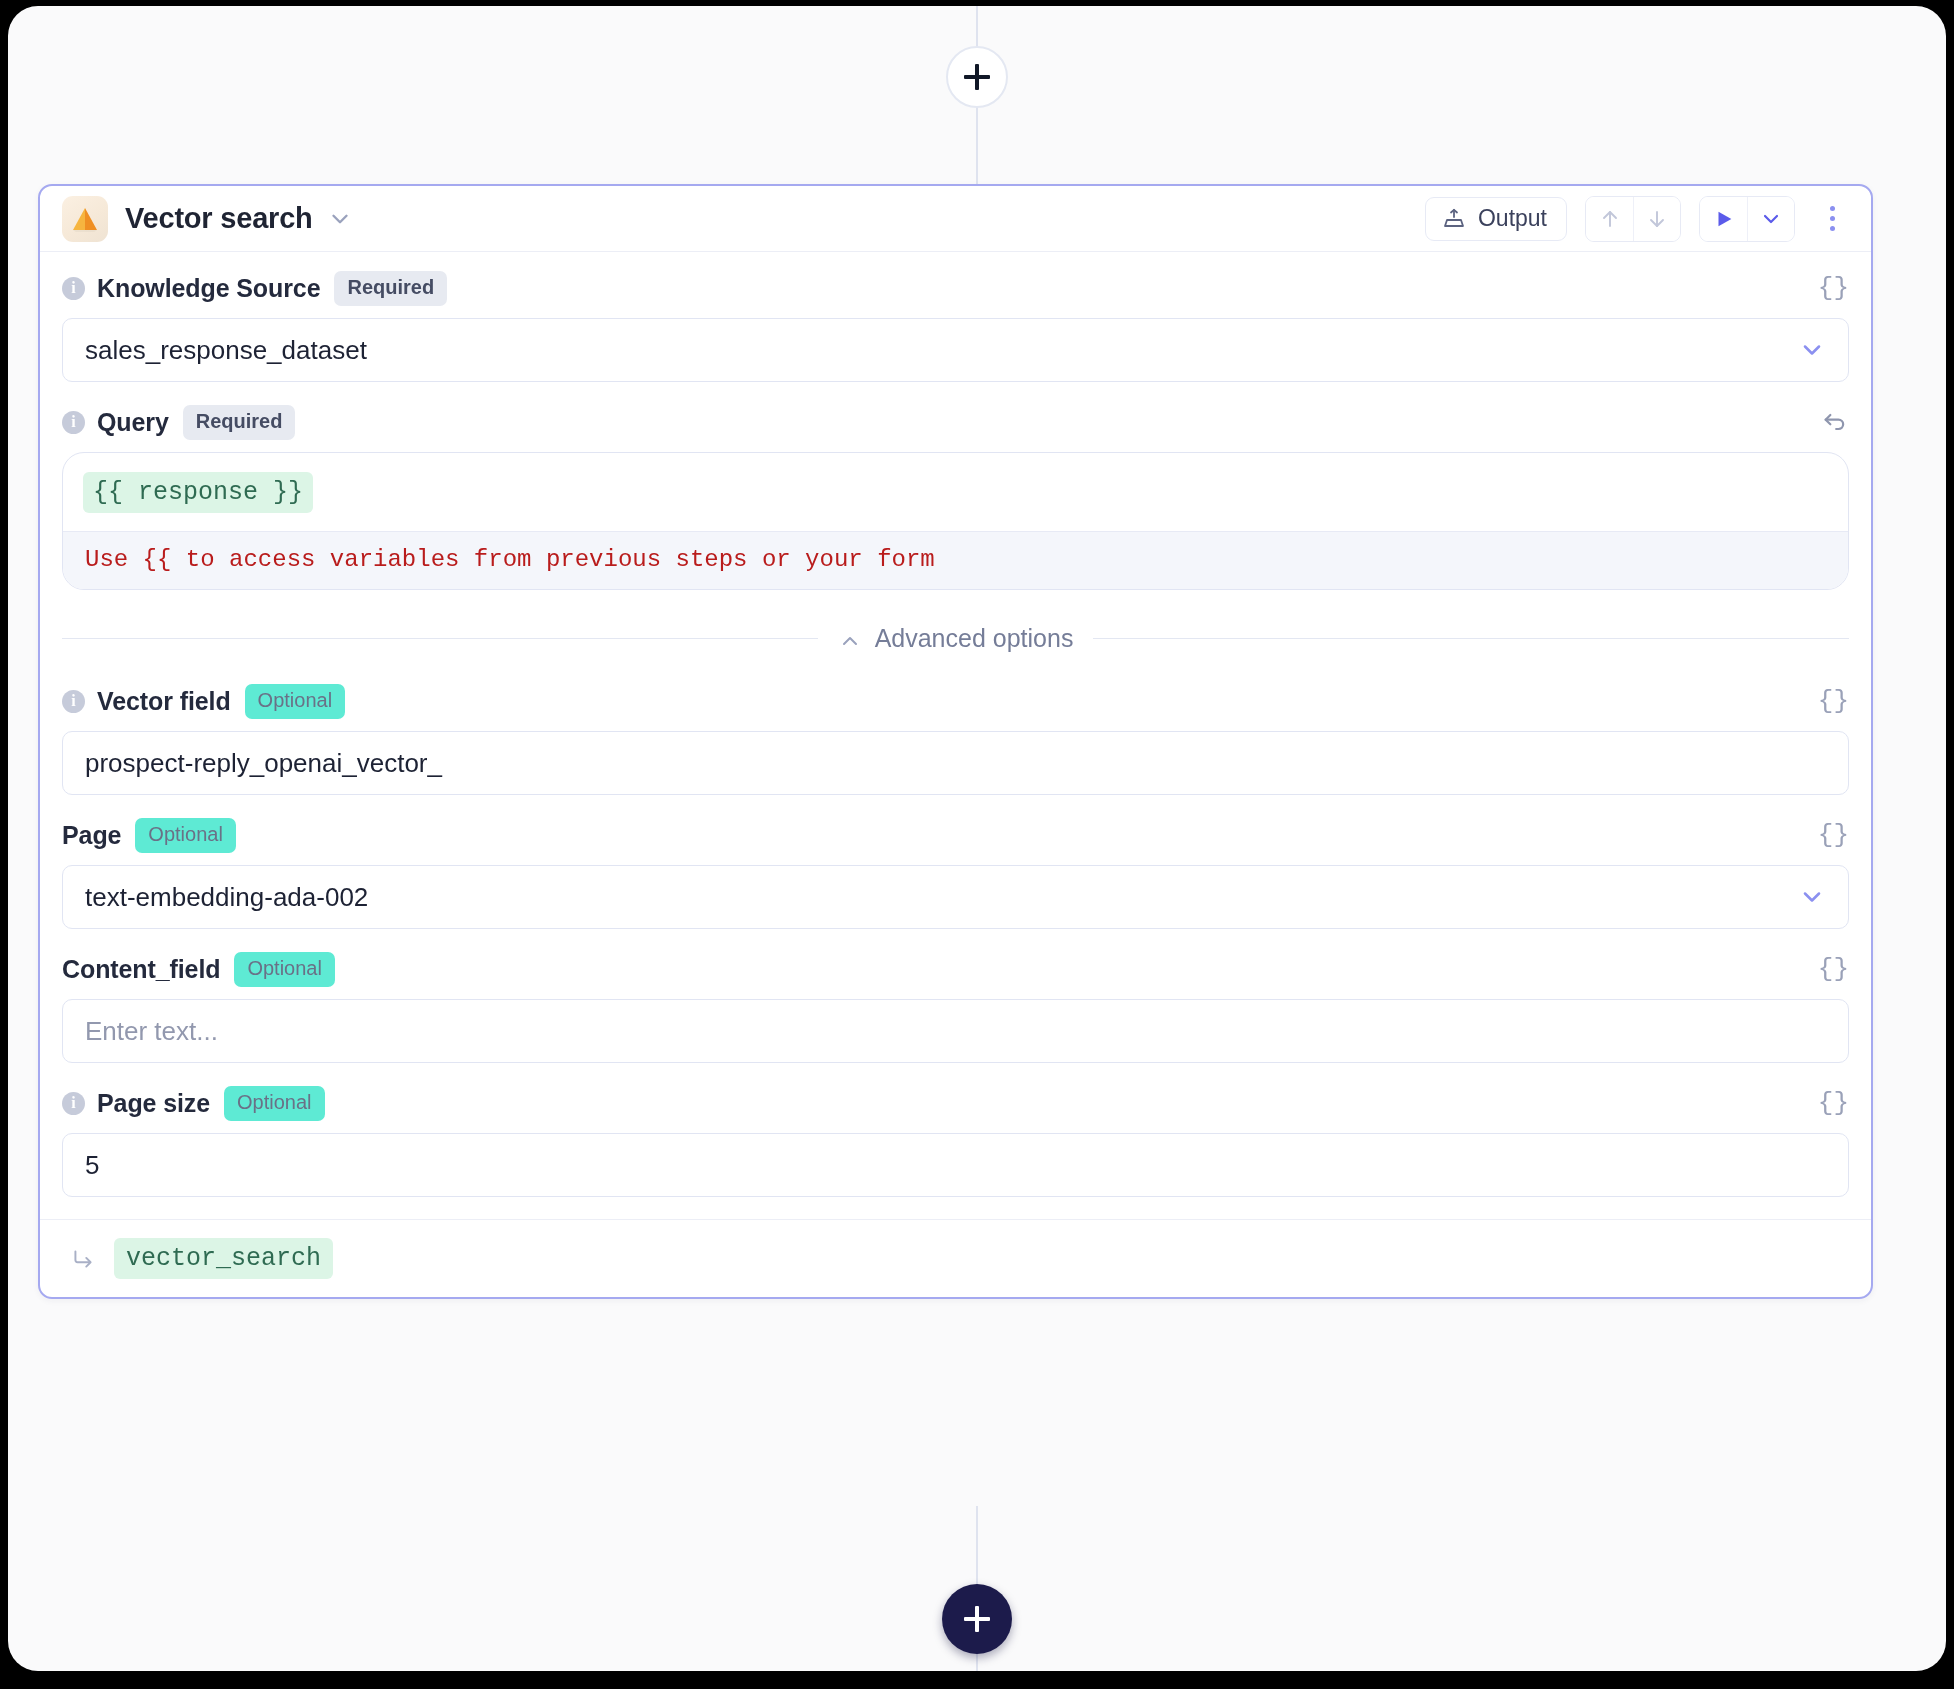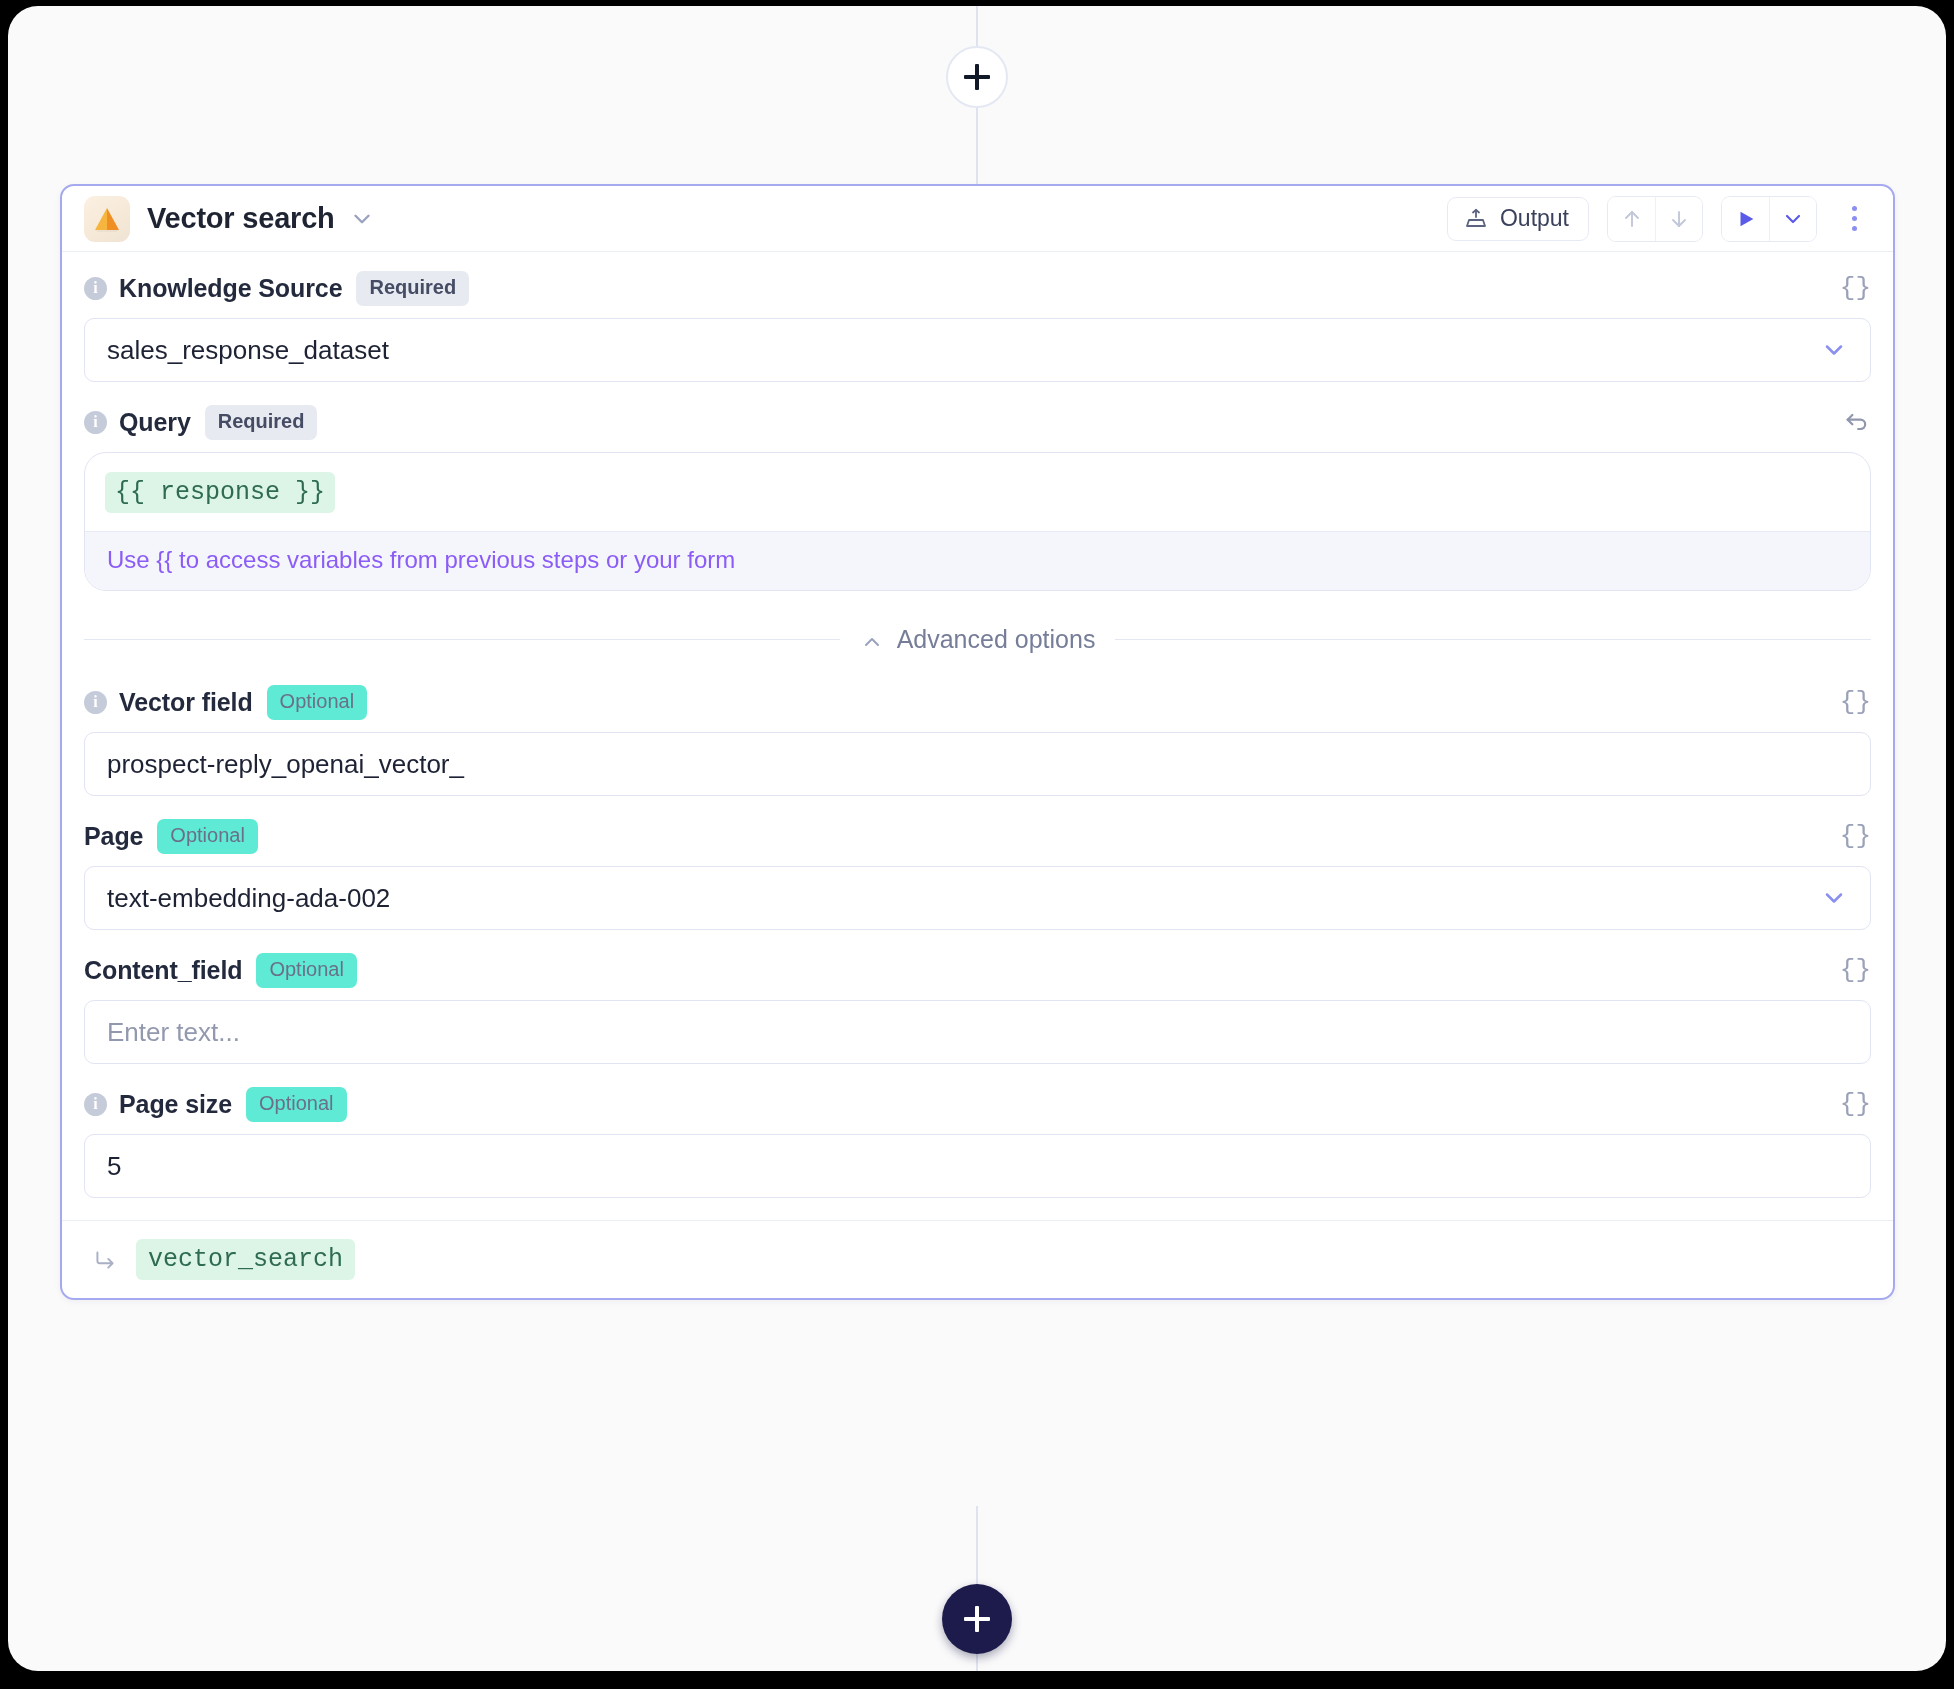--- a/index.html
+++ b/index.html
@@ -75,21 +75,21 @@
     position: absolute;
     background: currentColor;
     border-radius: 1px;
   }
   .plus::before { left: 0; top: 11px; width: 26px; height: 4px; }
   .plus::after  { top: 0; left: 11px; height: 26px; width: 4px; }
 
   
   .node-card {
     position: absolute;
-    left: 52px;
+    left: 30px;
     top: 178px;
     width: 1835px;
     background: #ffffff;
     border: 2px solid #a5a9f0;
     border-radius: 14px;
     box-shadow: 0 2px 6px rgba(30,35,80,.05);
     overflow: hidden;
   }
 
   
@@ -245,21 +245,22 @@
     background: #dcf5e6;
     border-radius: 6px;
     padding: 6px 10px;
     white-space: nowrap;
   }
   .query-hint {
     background: #f4f6fb;
     border-top: 1px solid #e7eaf5;
     padding: 14px 22px 16px 22px;
     font-size: 24px;
-    color: #8b5cf6;
+    color: #b91c1c;
+    font-family: Liberation Mono, monospace;
   }
 
   
   .advanced {
     display: flex;
     align-items: center;
     gap: 20px;
     margin: 34px 0 30px 0;
     cursor: pointer;
   }

